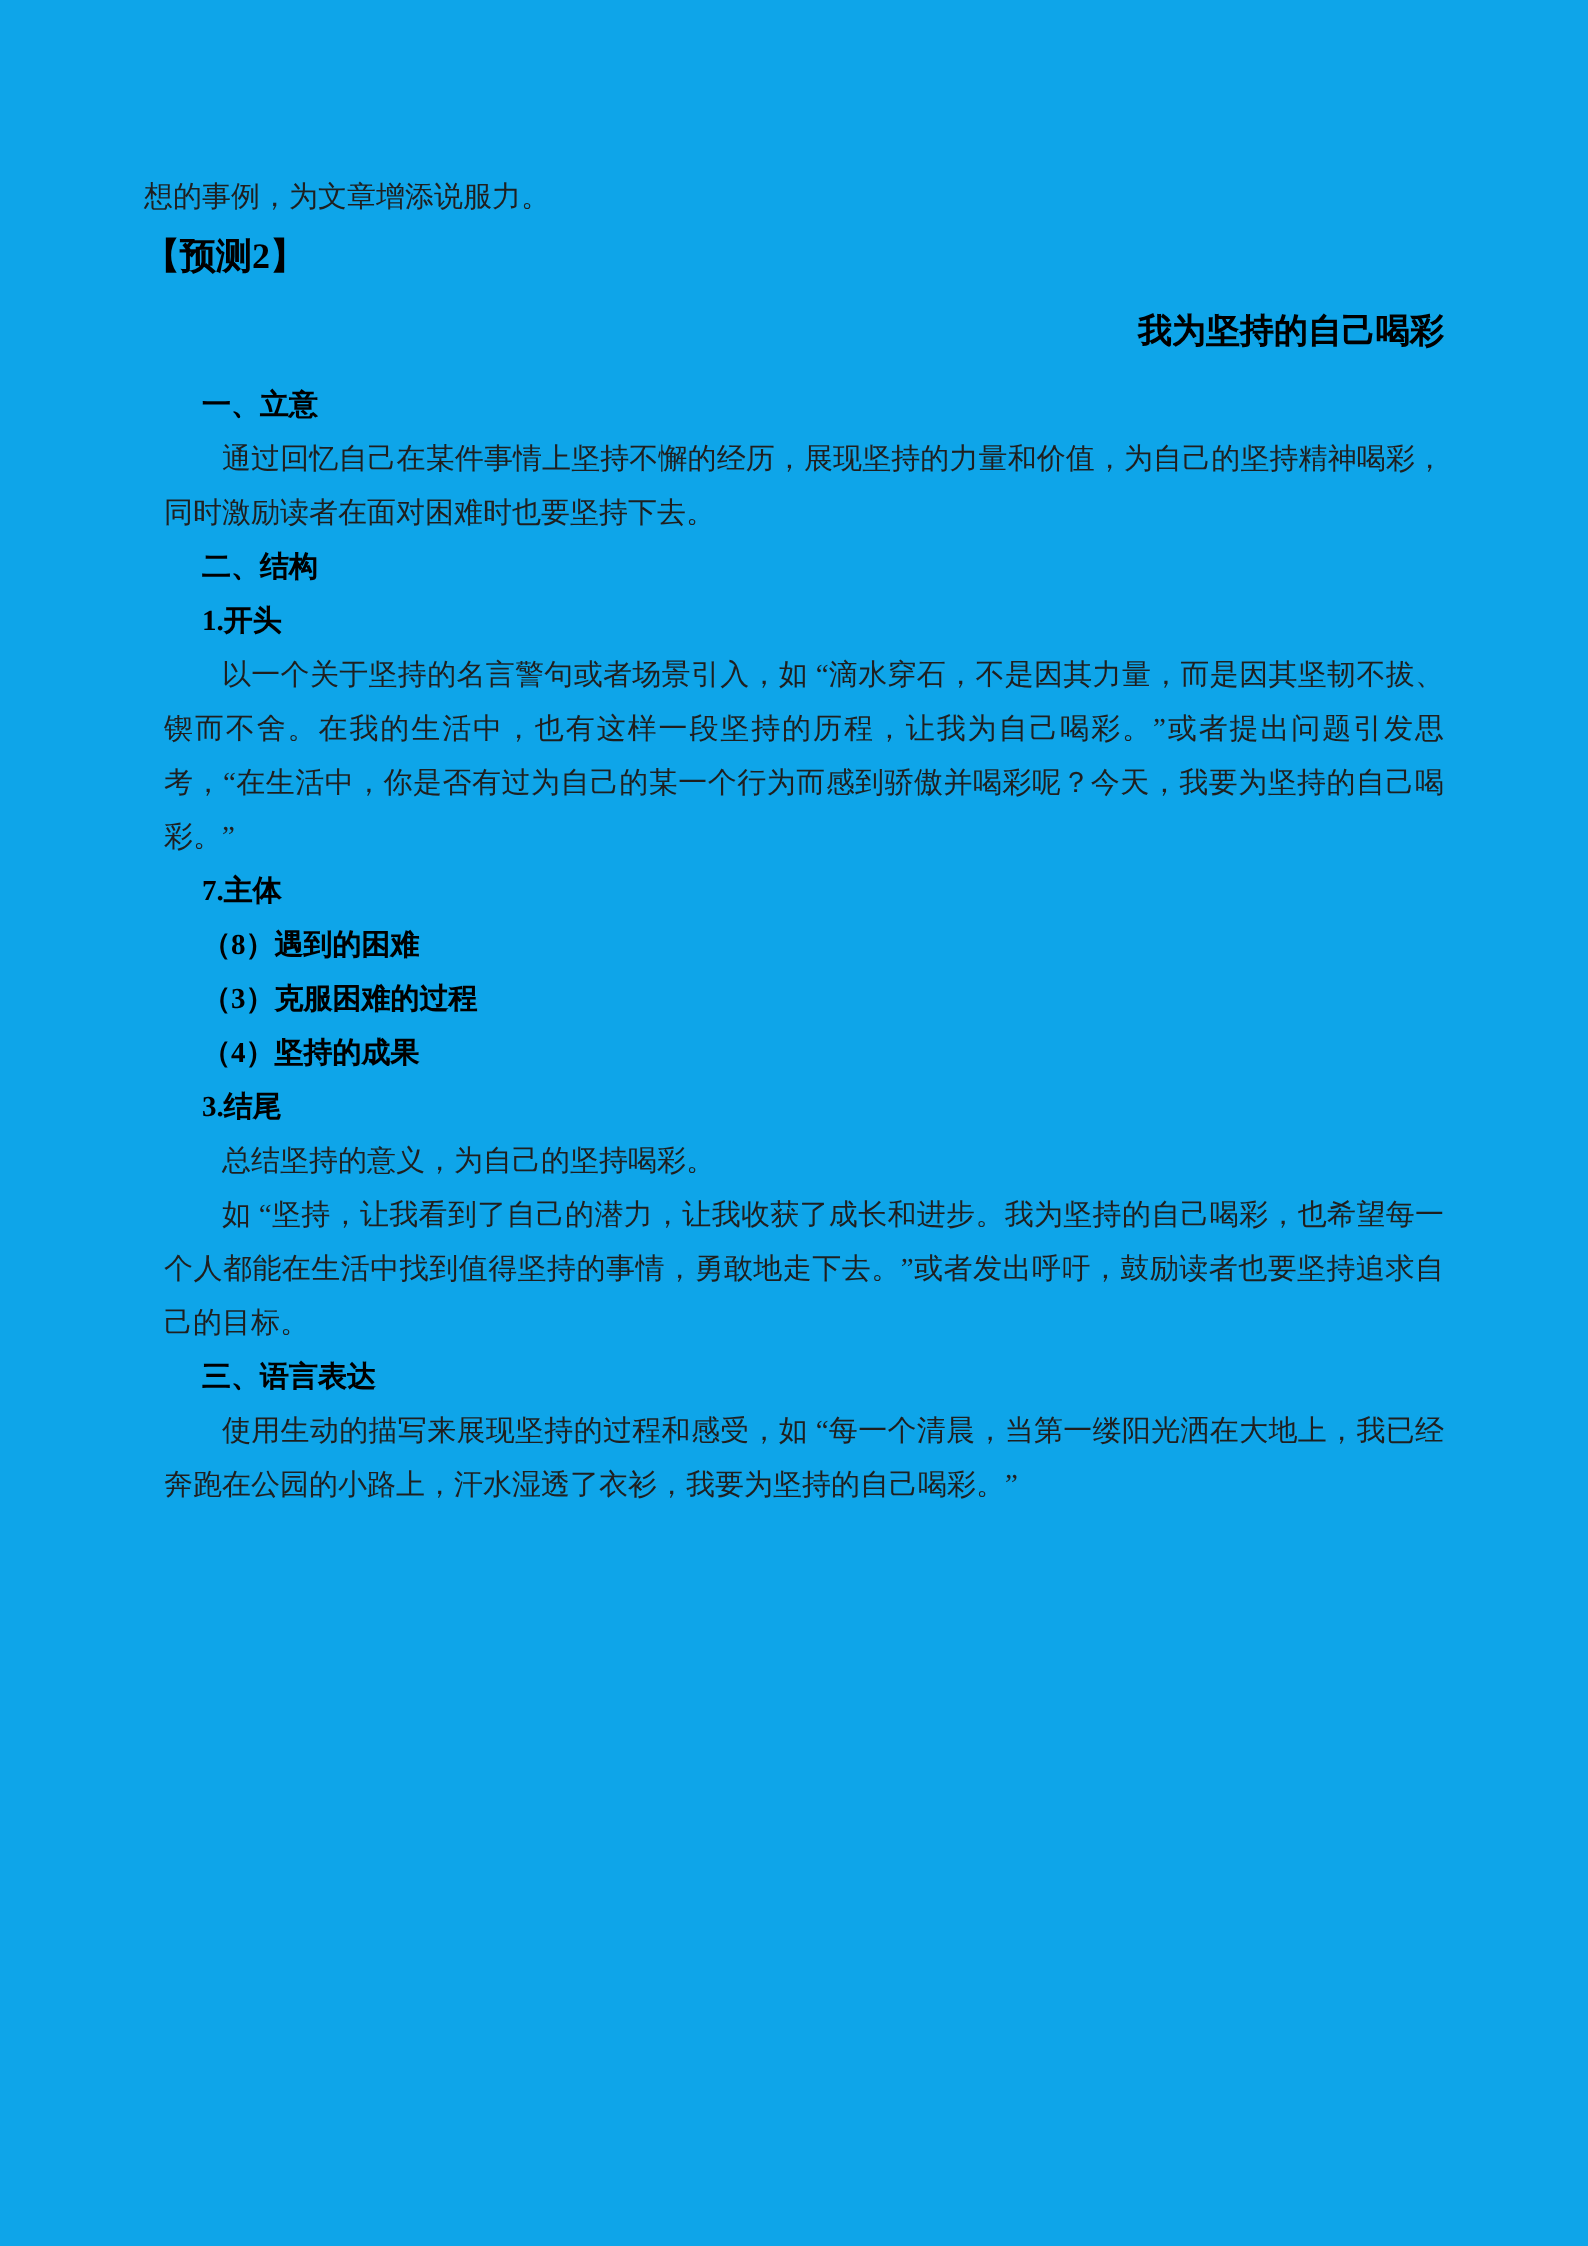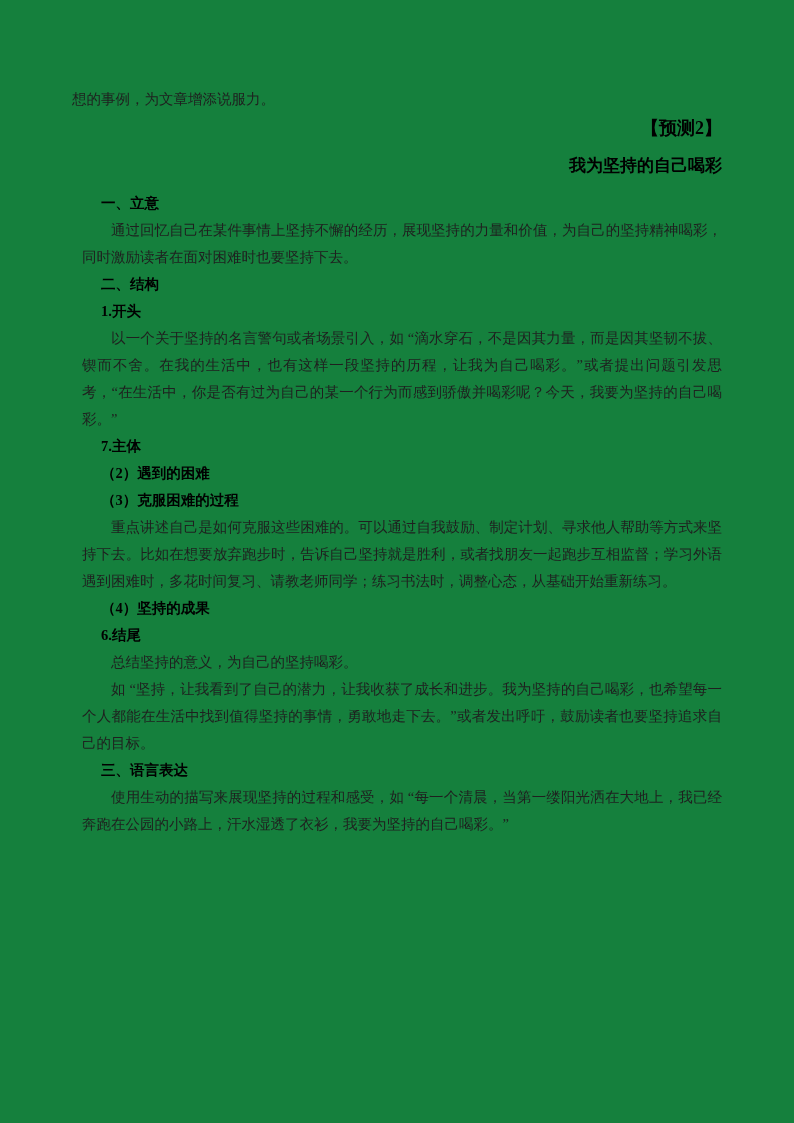--- a/index.html
+++ b/index.html
@@ -5,32 +5,31 @@
   html, body {
     margin: 0;
     padding: 0;
     background: #ffffff;
   }
   .page {
     position: relative;
     width: 794px;
     min-height: 1123px;
     margin: 0 auto;
-    background: #15803d;
+    background: #0ea5e9;
     box-sizing: border-box;
     padding: 86px 72px 60px 72px;
     font-family: "Liberation Serif", "DejaVu Serif", serif;
     color: #1f1f1f;
     font-size: 14.5px;
     line-height: 27px;
   }
   p {
     margin: 0;
     padding: 0;
-    text-align: right;
   }
   .p-cont {
     text-align: justify;
     text-indent: 0;
   }
   .p-body {
     text-align: justify;
     text-indent: 2em;
     margin-left: 10px;
   }
@@ -63,22 +62,21 @@
 <div class="page">
   <p class="p-cont">想的事例，为文章增添说服力。</p>
   <p class="p-h1">【预测2】</p>
   <p class="p-title">我为坚持的自己喝彩</p>
   <p class="p-head">一、立意</p>
   <p class="p-body">通过回忆自己在某件事情上坚持不懈的经历，展现坚持的力量和价值，为自己的坚持精神喝彩，同时激励读者在面对困难时也要坚持下去。</p>
   <p class="p-head">二、结构</p>
   <p class="p-head">1.开头</p>
   <p class="p-body">以一个关于坚持的名言警句或者场景引入，如 “滴水穿石，不是因其力量，而是因其坚韧不拔、锲而不舍。在我的生活中，也有这样一段坚持的历程，让我为自己喝彩。”或者提出问题引发思考，“在生活中，你是否有过为自己的某一个行为而感到骄傲并喝彩呢？今天，我要为坚持的自己喝彩。”</p>
   <p class="p-head">7.主体</p>
-  <p class="p-head">（2）遇到的困难</p>
+  <p class="p-head">（8）遇到的困难</p>
   <p class="p-head">（3）克服困难的过程</p>
-  <p class="p-body">重点讲述自己是如何克服这些困难的。可以通过自我鼓励、制定计划、寻求他人帮助等方式来坚持下去。比如在想要放弃跑步时，告诉自己坚持就是胜利，或者找朋友一起跑步互相监督；学习外语遇到困难时，多花时间复习、请教老师同学；练习书法时，调整心态，从基础开始重新练习。</p>
   <p class="p-head">（4）坚持的成果</p>
-  <p class="p-head">6.结尾</p>
+  <p class="p-head">3.结尾</p>
   <p class="p-body">总结坚持的意义，为自己的坚持喝彩。</p>
   <p class="p-body">如 “坚持，让我看到了自己的潜力，让我收获了成长和进步。我为坚持的自己喝彩，也希望每一个人都能在生活中找到值得坚持的事情，勇敢地走下去。”或者发出呼吁，鼓励读者也要坚持追求自己的目标。</p>
   <p class="p-head">三、语言表达</p>
   <p class="p-body">使用生动的描写来展现坚持的过程和感受，如 “每一个清晨，当第一缕阳光洒在大地上，我已经奔跑在公园的小路上，汗水湿透了衣衫，我要为坚持的自己喝彩。”</p>
 </div>
 
 </body></html>

